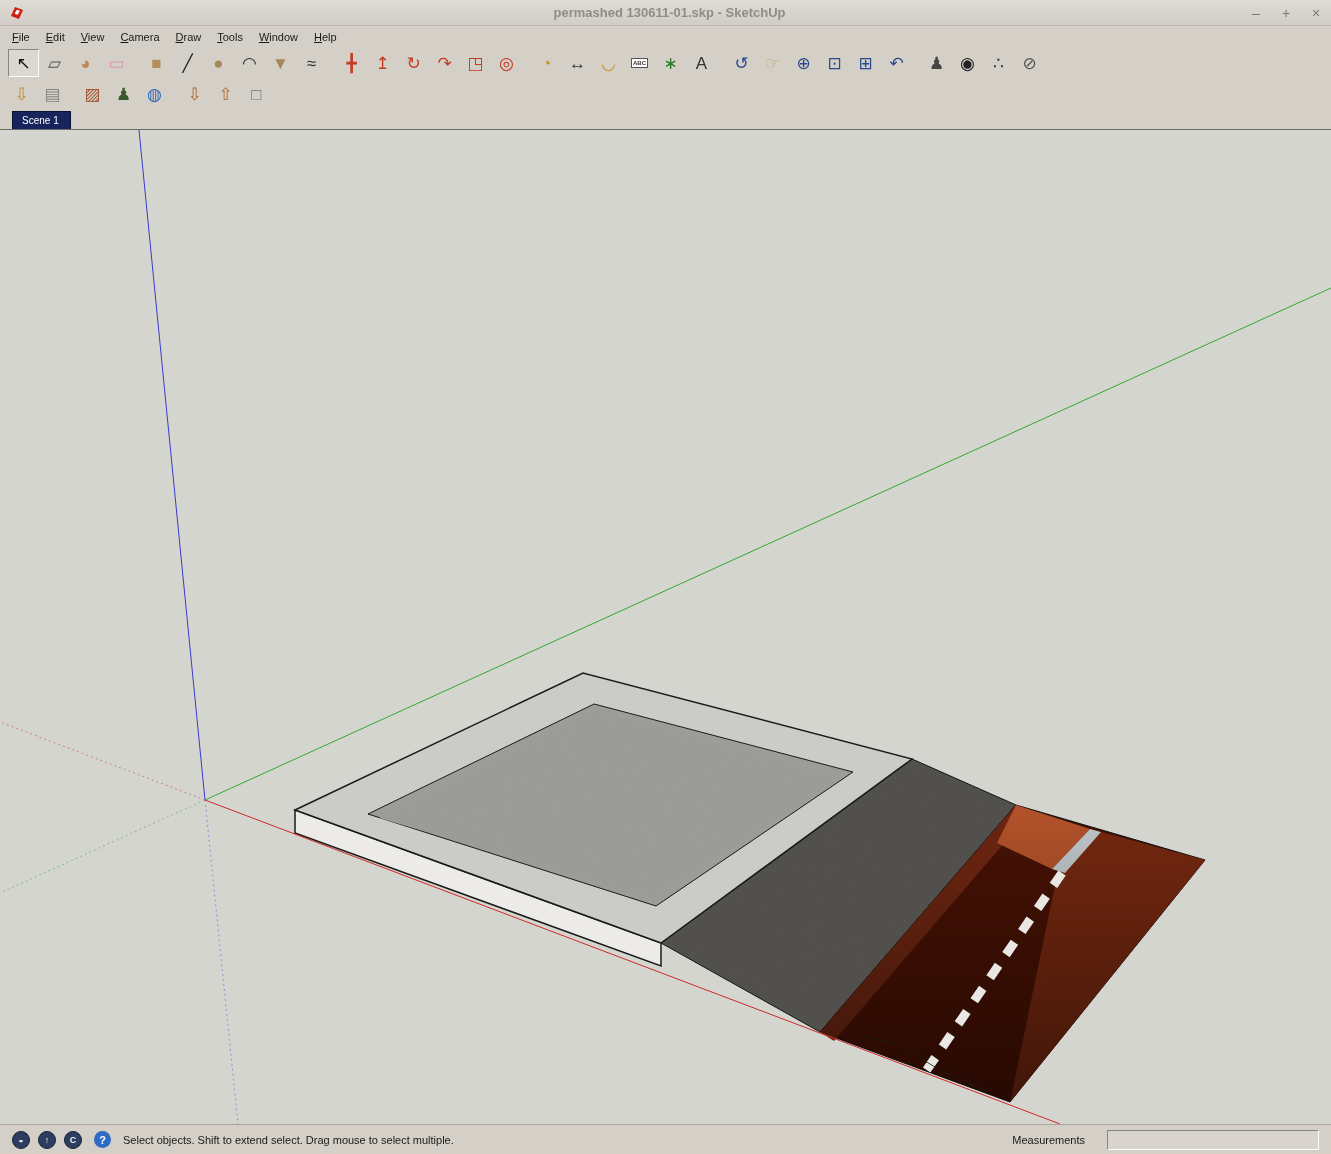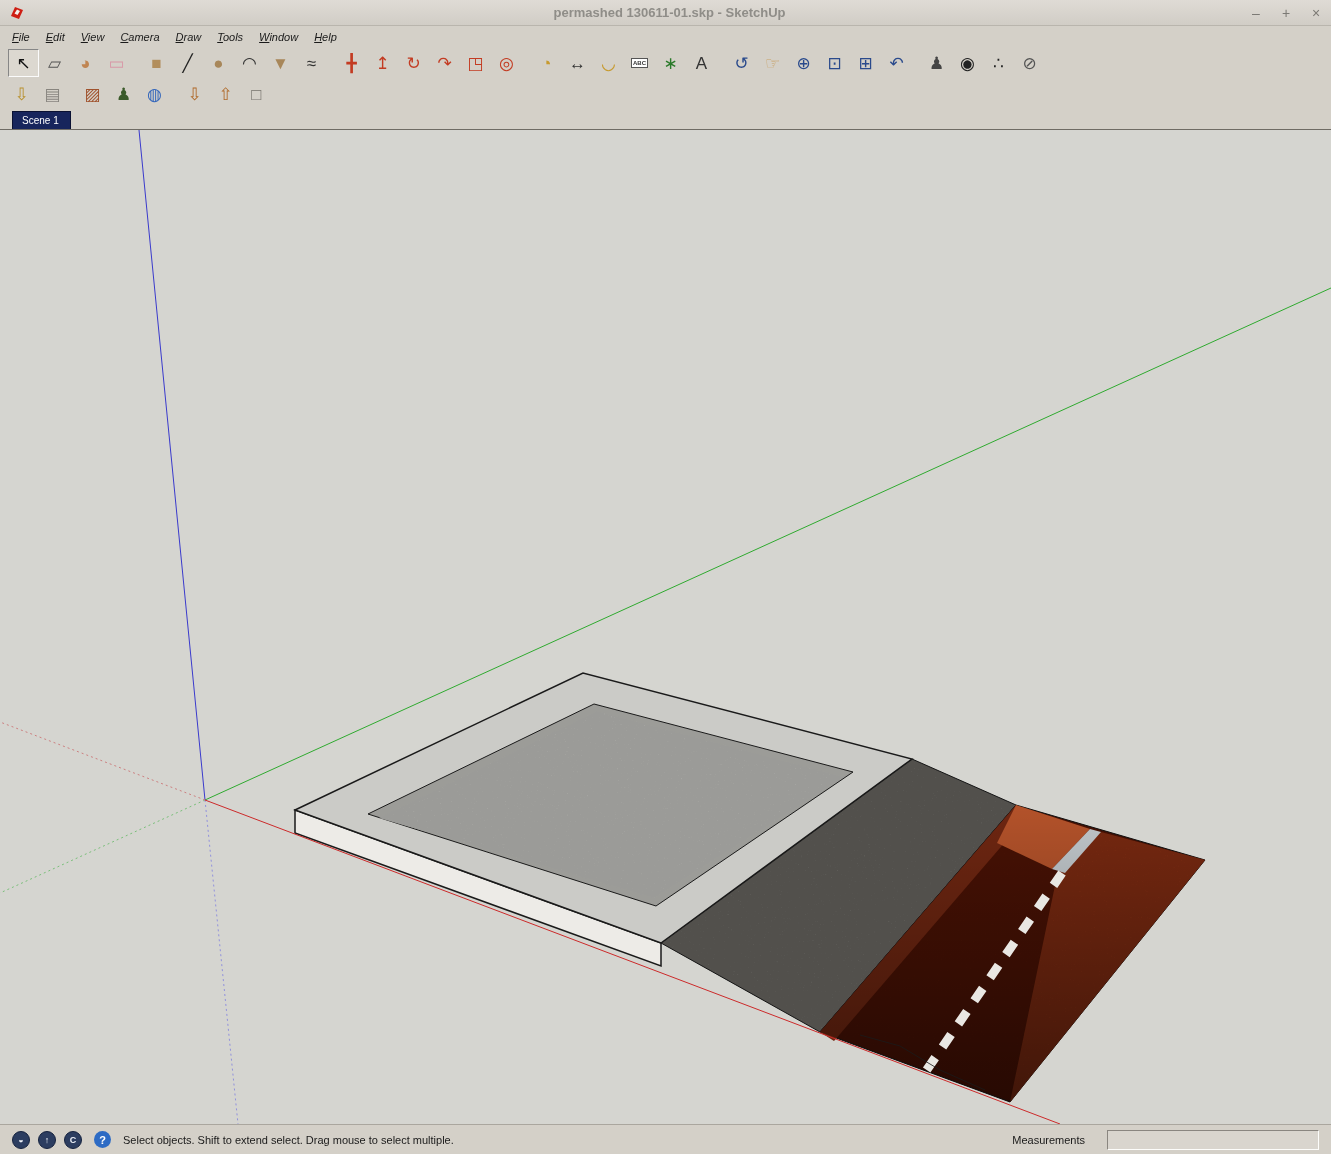--- a/index.html
+++ b/index.html
@@ -9,21 +9,21 @@
   
   .titlebar { height:26px; background:linear-gradient(#dfdbd5,#d1cdc6); display:flex; align-items:center;
               padding:0 8px; position:relative; border-bottom:1px solid #b9b5ad; }
   .logo { width:18px; height:18px; display:block; }
   .title-text { position:absolute; left:8px; right:0; text-align:center; font-weight:bold; font-size:13px; color:#8f8d88; pointer-events:none; }
   .win-controls { margin-left:auto; display:flex; gap:16px; color:#7c7a75; font-size:14px; z-index:1; }
   .win-btn { width:14px; text-align:center; line-height:18px; }
 
   
   .menubar { height:21px; display:flex; align-items:center; padding:0 4px; font-size:11px; color:#1a1a1a; background:#d4d0c8; }
-  .menu-item { padding:2px 8px;font-style:italic; }
+  .menu-item { padding:2px 8px; }
   .menu-item u { text-decoration:underline; }
 
   
   .toolbar { display:flex; align-items:center; background:#d4d0c8; }
   .tb1 { height:32px; padding-left:8px; }
   .tb2 { height:31px; padding-left:6px; }
   .tb-btn { width:31px; height:28px; display:flex; align-items:center; justify-content:center; font-size:17px; }
   .tb-btn .glyph { line-height:1; }
   .tb-btn .glyph.txt { font-size:6px; font-weight:bold; border:1px solid #555; background:#fff; padding:1px 1px; color:#333; letter-spacing:0; }
   .tb-btn.pressed { border:1px solid; border-color:#868686 #fbfbfb #fbfbfb #868686; background:#dcd8d0; }

